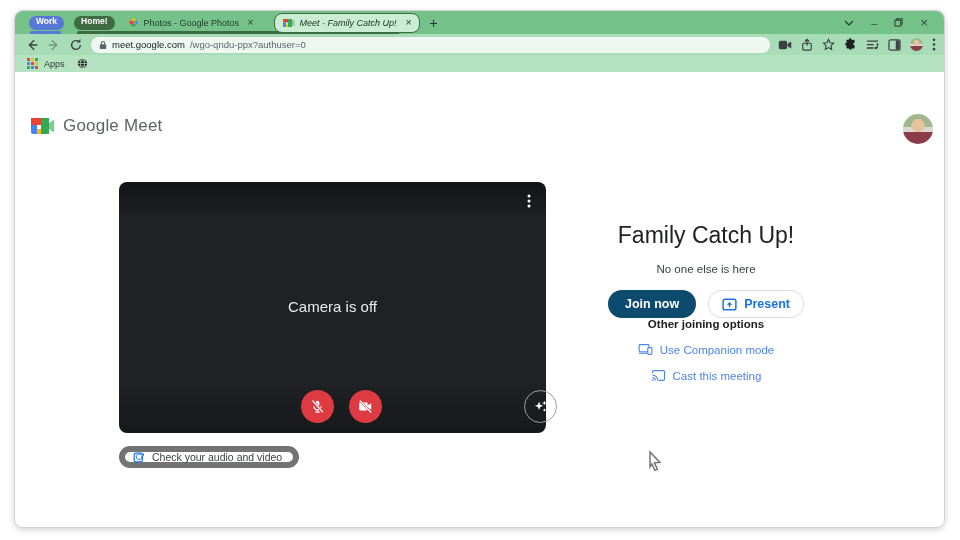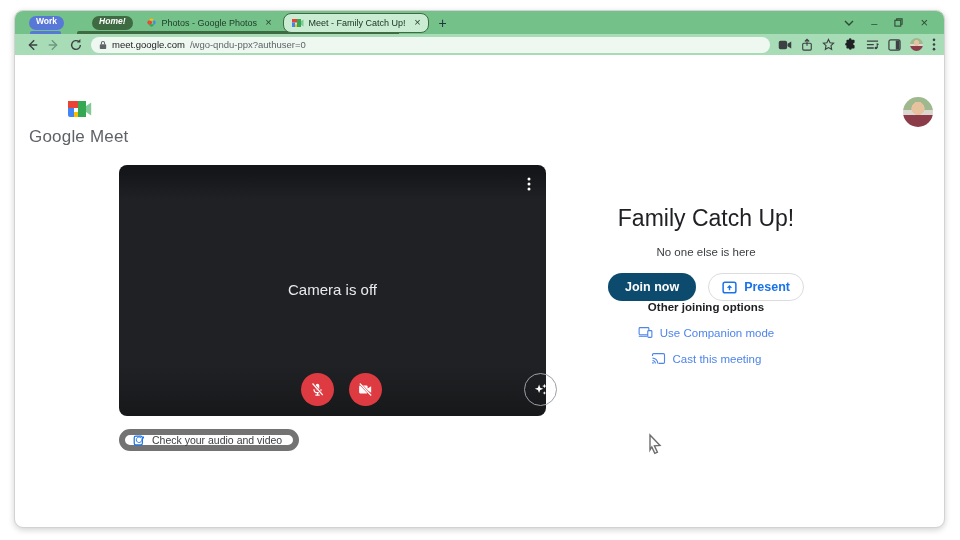--- a/index.html
+++ b/index.html
@@ -7,28 +7,28 @@
 
   .window { position:absolute; left:14px; top:10px; width:931px; height:518px;
             border:1px solid #d2d2d2; border-radius:9px; box-shadow:0 2px 6px rgba(0,0,0,.18);
             overflow:hidden; background:#fff; }
 
   
   .tabstrip { position:relative; height:23px; background:#74c189; display:flex; align-items:center; padding:0 8px 0 14px; }
   .group-pill { height:14px; border-radius:7px; color:#fff; font-size:8.5px; font-weight:bold;
                 display:flex; align-items:flex-start; padding:0 7px; flex:0 0 auto; }
   .group-work { background:#5878d8; }
-  .group-home { background:#3e6b41; margin-left:28px;font-style:italic; }
+  .group-home { background:#3e6b41; margin-left:10px; }
   .underline { position:absolute; bottom:0; height:3px; border-radius:2px 2px 0 0; }
   .underline-work { left:15px; width:31px; background:#5878d8; }
   .underline-home { left:62px; width:322px; background:#3e6b41; }
   .tab { height:23px; display:flex; align-items:center; gap:5px; padding:0 7px; flex:0 0 auto; }
   .tab-inactive { width:140px; margin-left:6px; color:#1d3a26; }
-  .tab-active { width:146px; height:20px; margin-left:4px; background:#c9ecd3; border:1.5px solid #3e6b41;
-                border-radius:8px; color:#17301d; position:relative; z-index:2; }
+  .tab-active { width:146px; height:20px; margin-left:13px; background:#c9ecd3; border:1.5px solid #3e6b41;
+                border-radius:8px; color:#17301d; position:relative; z-index:2;font-style:italic; }
   .tab-title { font-size:9px; white-space:nowrap; overflow:hidden; flex:1; }
   .tab-close { font-size:11px; color:#2c452f; line-height:1; cursor:default; }
   .newtab { font-size:14px; color:#234; margin-left:10px; }
   .win-controls { margin-left:auto; display:flex; align-items:center; gap:17px; padding-right:8px; color:#2e4a36; }
   .win-controls .glyph { font-size:11px; }
 
   
   .toolbar { height:21px; background:#a8dcb7; display:flex; align-items:center; padding:0 8px 0 10px; gap:8px; }
   .nav-ic { width:14px; height:14px; flex:0 0 auto; }
   .omnibox { flex:1; height:16px; background:#eef8f1; border-radius:8px; display:flex; align-items:center;
@@ -41,21 +41,21 @@
                   linear-gradient(180deg,#9fb88e 0 45%, #dcd7cf 45% 60%, #8c3b49 60% 100%); }
 
   
   .bookmarks { height:17px; background:#b5e2c1; display:flex; align-items:center; gap:6px; padding:0 12px; }
   .apps-grid { display:grid; grid-template-columns:repeat(3,3px); grid-auto-rows:3px; gap:1px; }
   .apps-grid i { display:block; border-radius:0.5px; }
   .bm-label { font-size:9px; color:#2e3b31; }
 
   
   .page { position:relative; height:457px; background:#fff; }
-  .meet-logo { position:absolute; left:14px; top:44px; display:flex; align-items:center; gap:8px;flex-direction:column; }
+  .meet-logo { position:absolute; left:14px; top:44px; display:flex; align-items:center; gap:8px; }
   .meet-logo-text { font-size:17px; color:#5f6368; letter-spacing:.2px; }
   .avatar-lg { position:absolute; left:888px; top:42px; width:30px; height:30px; border-radius:50%;
       background: radial-gradient(circle at 50% 38%, #e7c29e 0 27%, rgba(0,0,0,0) 28%),
                   linear-gradient(180deg,#9fb88e 0 45%, #dcd7cf 45% 60%, #8c3b49 60% 100%); }
 
   .preview { position:absolute; left:104px; top:110px; width:427px; height:251px; border-radius:8px;
              background:linear-gradient(180deg,#121316 0%,#202124 14%,#202124 80%,#17181a 100%); }
   .preview-kebab { position:absolute; right:15px; top:12px; }
   .camera-off { position:absolute; left:0; right:0; top:116px; text-align:center;
                 color:#e8eaed; font-size:15px; }
@@ -190,20 +190,39 @@
       </svg>
       <div class="avatar-sm"></div>
       <svg width="4" height="13" viewBox="0 0 4 14">
         <circle cx="2" cy="2" r="1.4" fill="#3c4043"></circle>
           <circle cx="2" cy="7" r="1.4" fill="#3c4043"></circle>
           <circle cx="2" cy="12" r="1.4" fill="#3c4043"></circle>
       </svg>
     </div>
   </div>
 
+  <div class="bookmarks">
+    <div class="apps-grid">
+      <i style="background:#ea4335"></i>
+        <i style="background:#fbbc04"></i>
+        <i style="background:#34a853"></i>
+      <i style="background:#4285f4"></i>
+        <i style="background:#ea4335"></i>
+        <i style="background:#fbbc04"></i>
+      <i style="background:#34a853"></i>
+        <i style="background:#4285f4"></i>
+        <i style="background:#ea4335"></i>
+    </div>
+    <span class="bm-label">Apps</span>
+    <svg width="11" height="11" viewBox="0 0 12 12" style="margin-left:6px">
+      <circle cx="6" cy="6" r="5" fill="#202124"></circle>
+      <ellipse cx="6" cy="6" rx="2.2" ry="5" fill="none" stroke="#b5e2c1" stroke-width="0.8"></ellipse>
+      <path d="M1 6h10M1.8 3.2h8.4M1.8 8.8h8.4" stroke="#b5e2c1" stroke-width="0.8"></path>
+    </svg>
+  </div>
 
   <div class="page">
 
     <div class="meet-logo">
       <svg width="26" height="20" viewBox="0 0 26 20">
         <path fill="#ea4335" d="M2 2h10v7H4a2 2 0 0 0-2 2z"></path>
         <path fill="#4285f4" d="M2 9h6v9H4a2 2 0 0 1-2-2z"></path>
         <path fill="#fbbc04" d="M8 13h4v5H8z"></path>
         <path fill="#34a853" d="M12 2h8v16h-8z"></path>
         <path fill="#81c995" d="M20 7l5.2-3.6v13.2L20 13z"></path>

